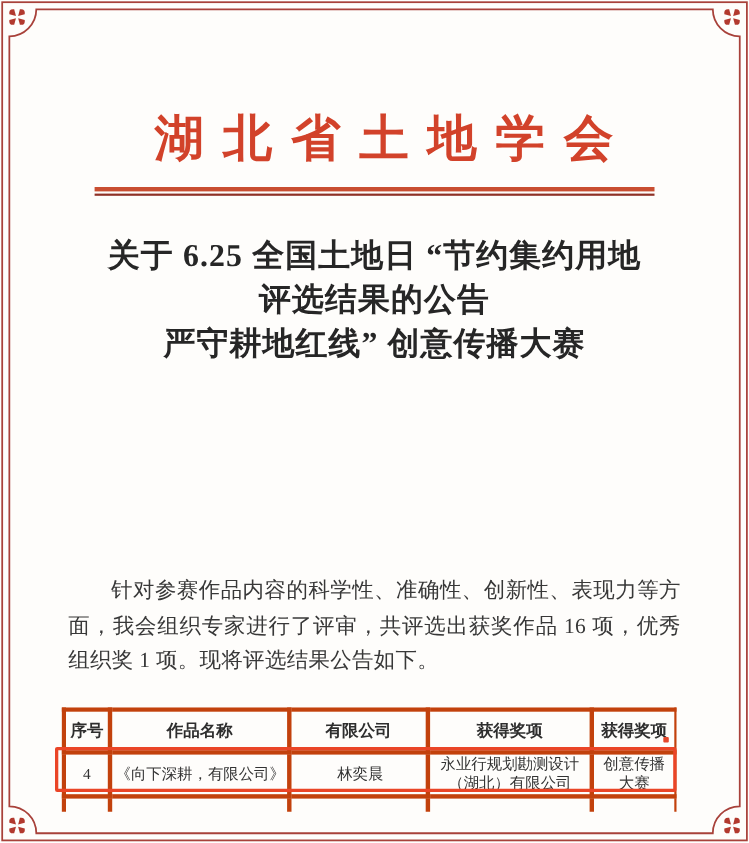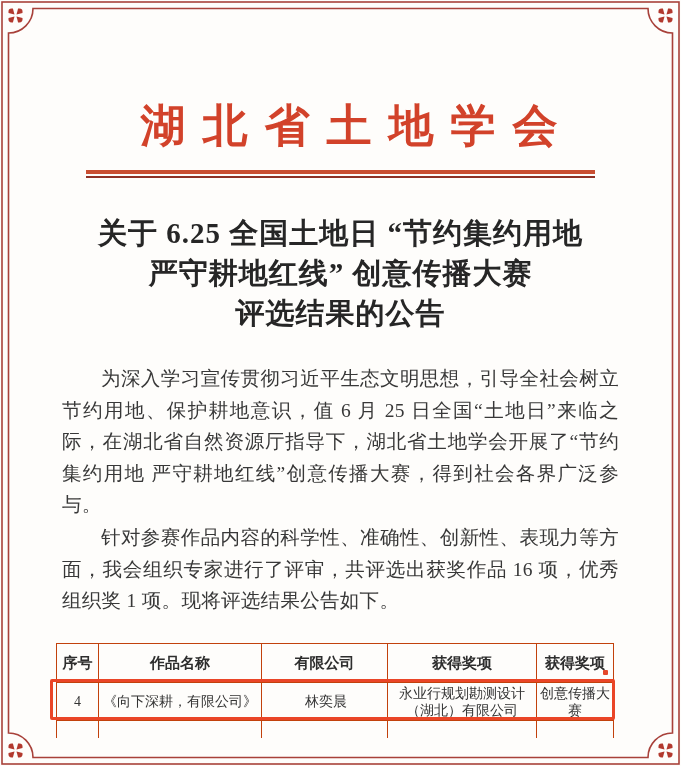--- a/index.html
+++ b/index.html
@@ -29,21 +29,21 @@
     position:absolute;left:62px;width:557px;
     font-size:19.5px;line-height:31.6px;color:#383838;
     text-align:justify;text-indent:2em;letter-spacing:0.3px;margin:0;
   }
   .p1{top:363px;}
   .p2{top:522px;}
 
   .table-wrap{position:absolute;left:56px;top:643px;width:559px;height:95px;overflow:hidden;}
   table.results{border-collapse:collapse;table-layout:fixed;width:557px;}
   table.results td,table.results th{
-    border:1px solid #c2410c;font-weight:400;color:#333;
+    border:4px solid #c2410c;font-weight:400;color:#333;
     padding:1px 3px;box-sizing:border-box;vertical-align:middle;
   }
   tr.hdr{height:39px;}
   tr.hdr th{font-size:15px;font-weight:700;text-align:center;color:#2e2e2e;}
   tr.row{height:38px;}
   tr.row td{font-size:14px;line-height:17px;text-align:center;}
   td.cell-title{white-space:nowrap;font-size:13.5px;}
   td.cell-author{text-align:right;padding-left:6px !important;}
   tr.partial{height:40px;}
   tr.partial td{border-bottom:none;}
@@ -76,25 +76,24 @@
     <use href="#flower" x="15.5" y="750.5" fill="#b2392e"></use>
     <use href="#flower" x="665.5" y="750.5" fill="#b2392e"></use>
   </svg>
 
   <div class="org-title">湖北省土地学会</div>
   <div class="underline-thick"></div>
   <div class="underline-thin"></div>
 
   <div class="heading">
     <div>关于 6.25 全国土地日 “节约集约用地</div>
+    <div>评选结果的公告</div>
     <div>严守耕地红线” 创意传播大赛</div>
-    <div>评选结果的公告</div>
   </div>
 
-  <p class="body-par p1">为深入学习宣传贯彻习近平生态文明思想，引导全社会树立节约用地、保护耕地意识，值 6 月 25 日全国“土地日”来临之际，在湖北省自然资源厅指导下，湖北省土地学会开展了“节约集约用地 严守耕地红线”创意传播大赛，得到社会各界广泛参与。</p>
   <p class="body-par p2">针对参赛作品内容的科学性、准确性、创新性、表现力等方面，我会组织专家进行了评审，共评选出获奖作品 16 项，优秀组织奖 1 项。现将评选结果公告如下。</p>
 
   <div class="table-wrap">
     <table class="results">
       <colgroup>
         <col style="width:42px">
           <col style="width:163px">
           <col style="width:126px">
         <col style="width:149px">
           <col style="width:77px">

